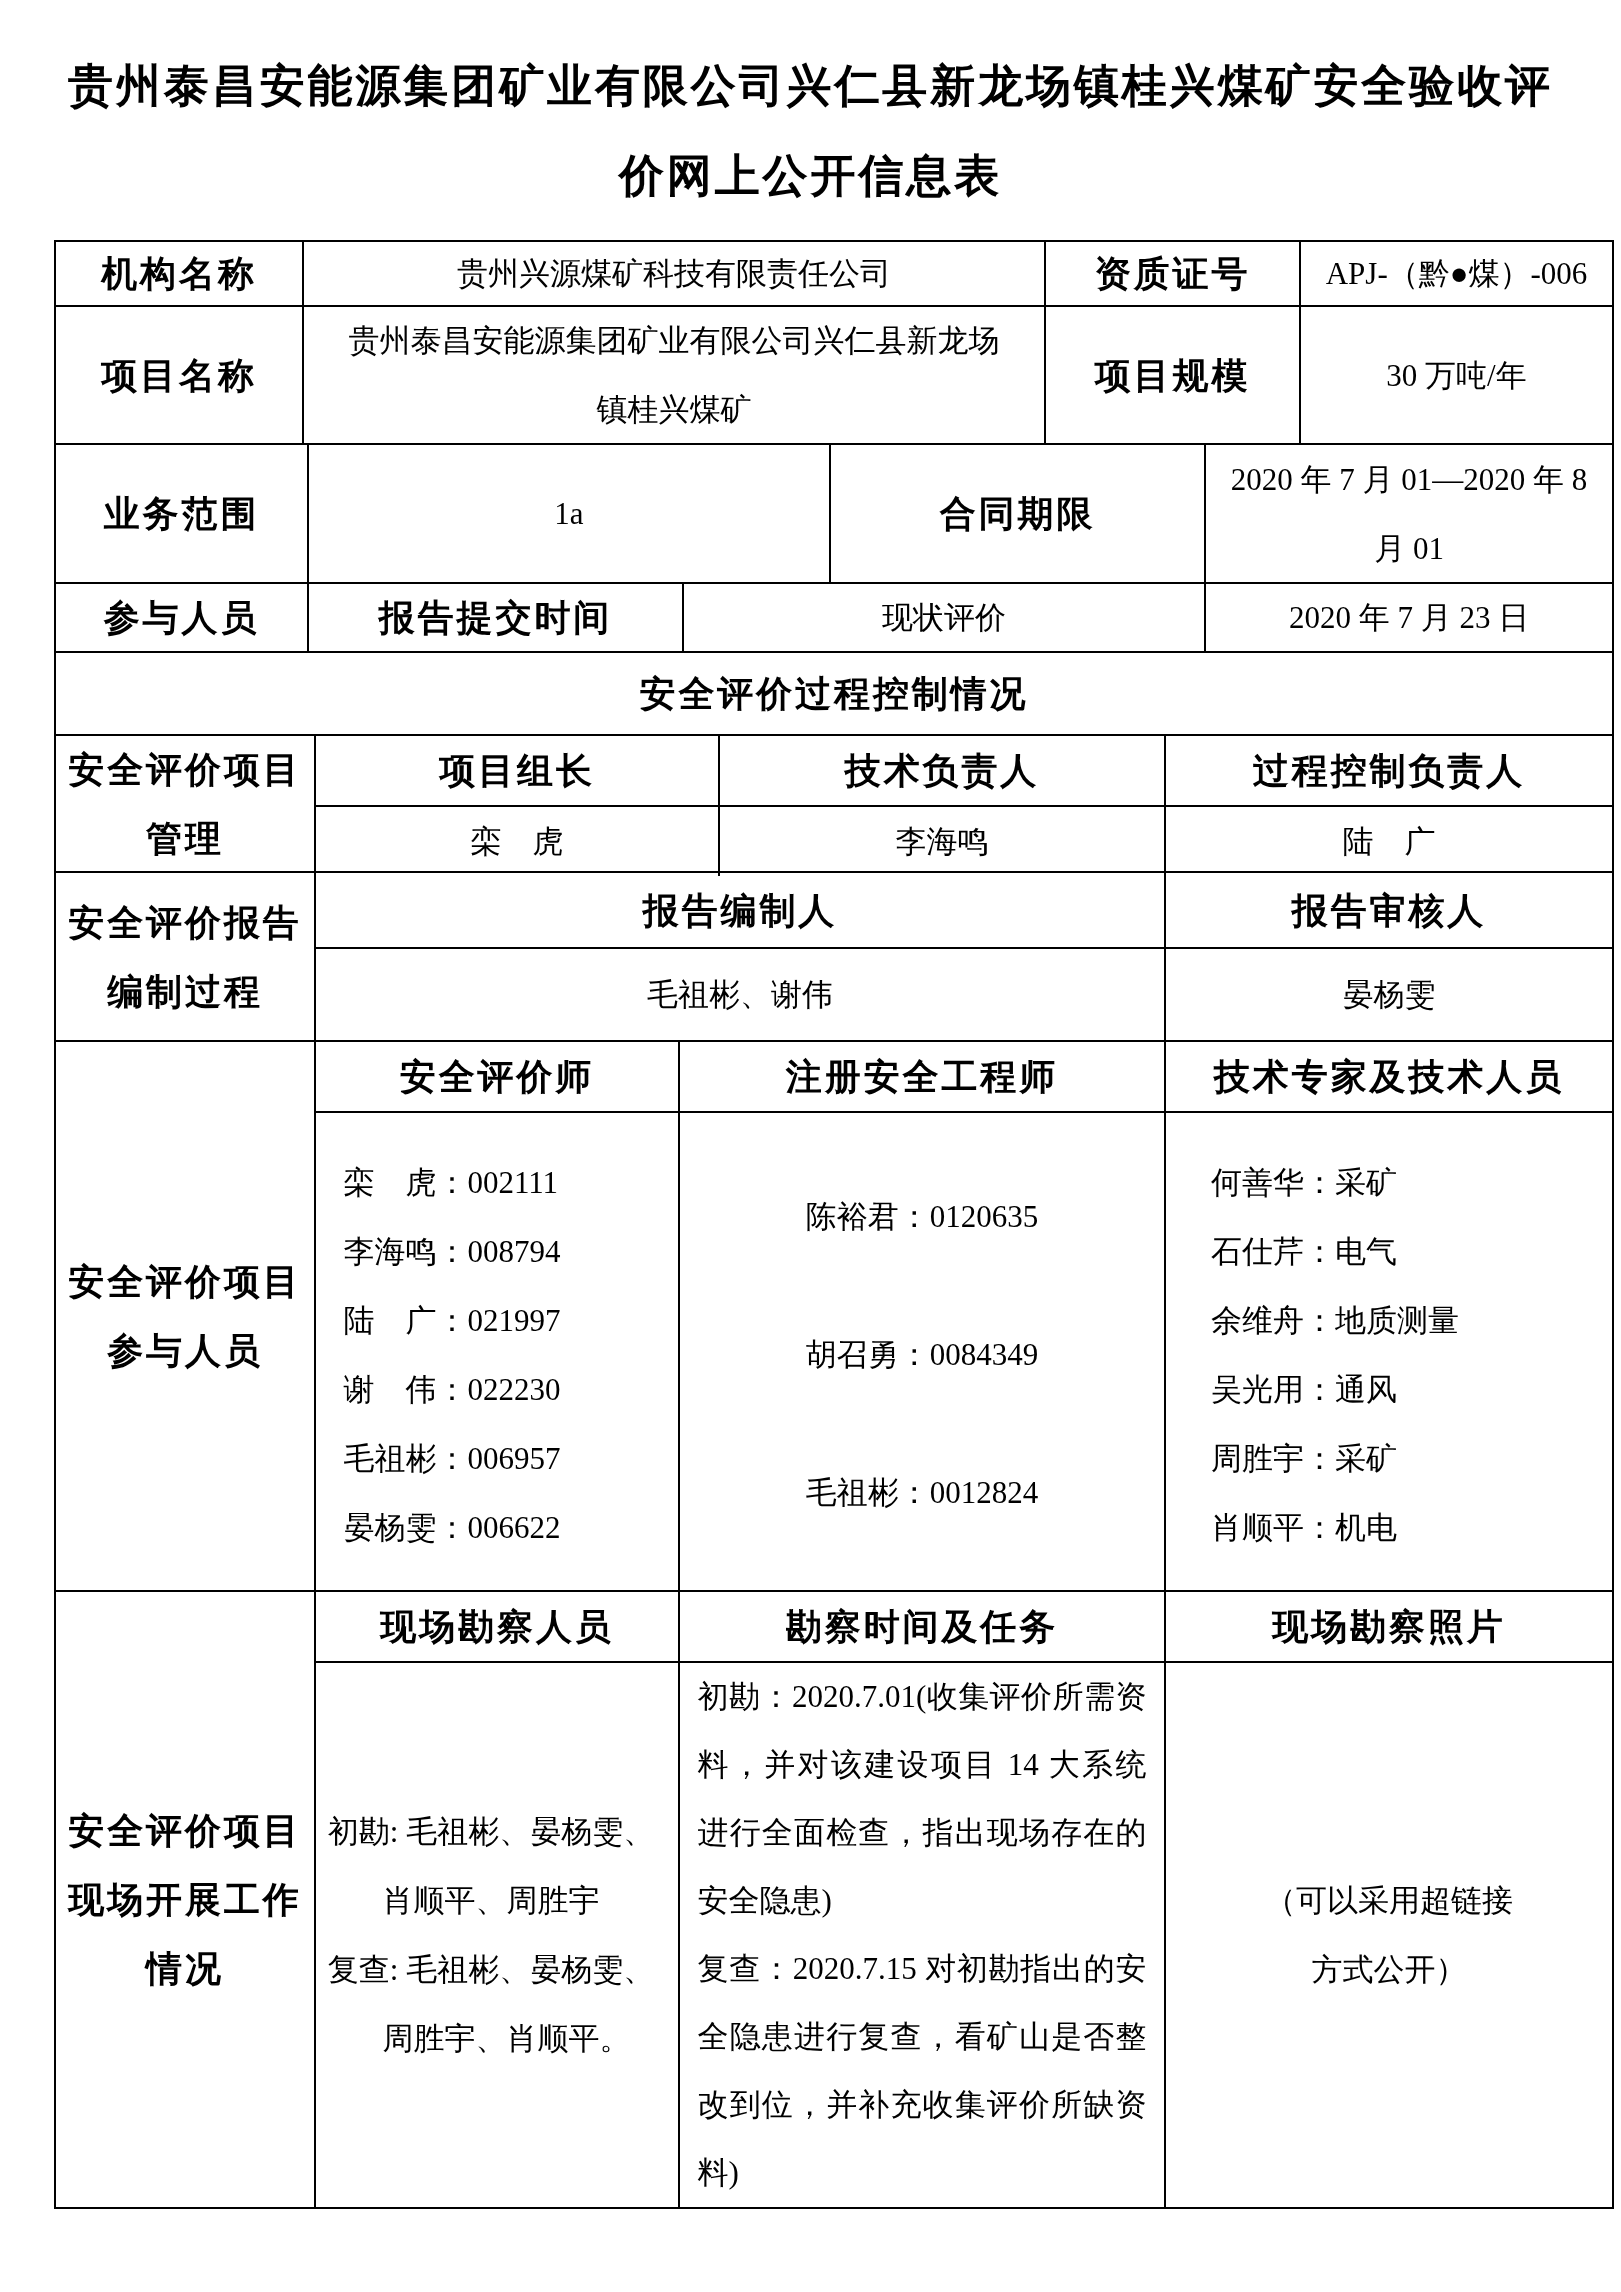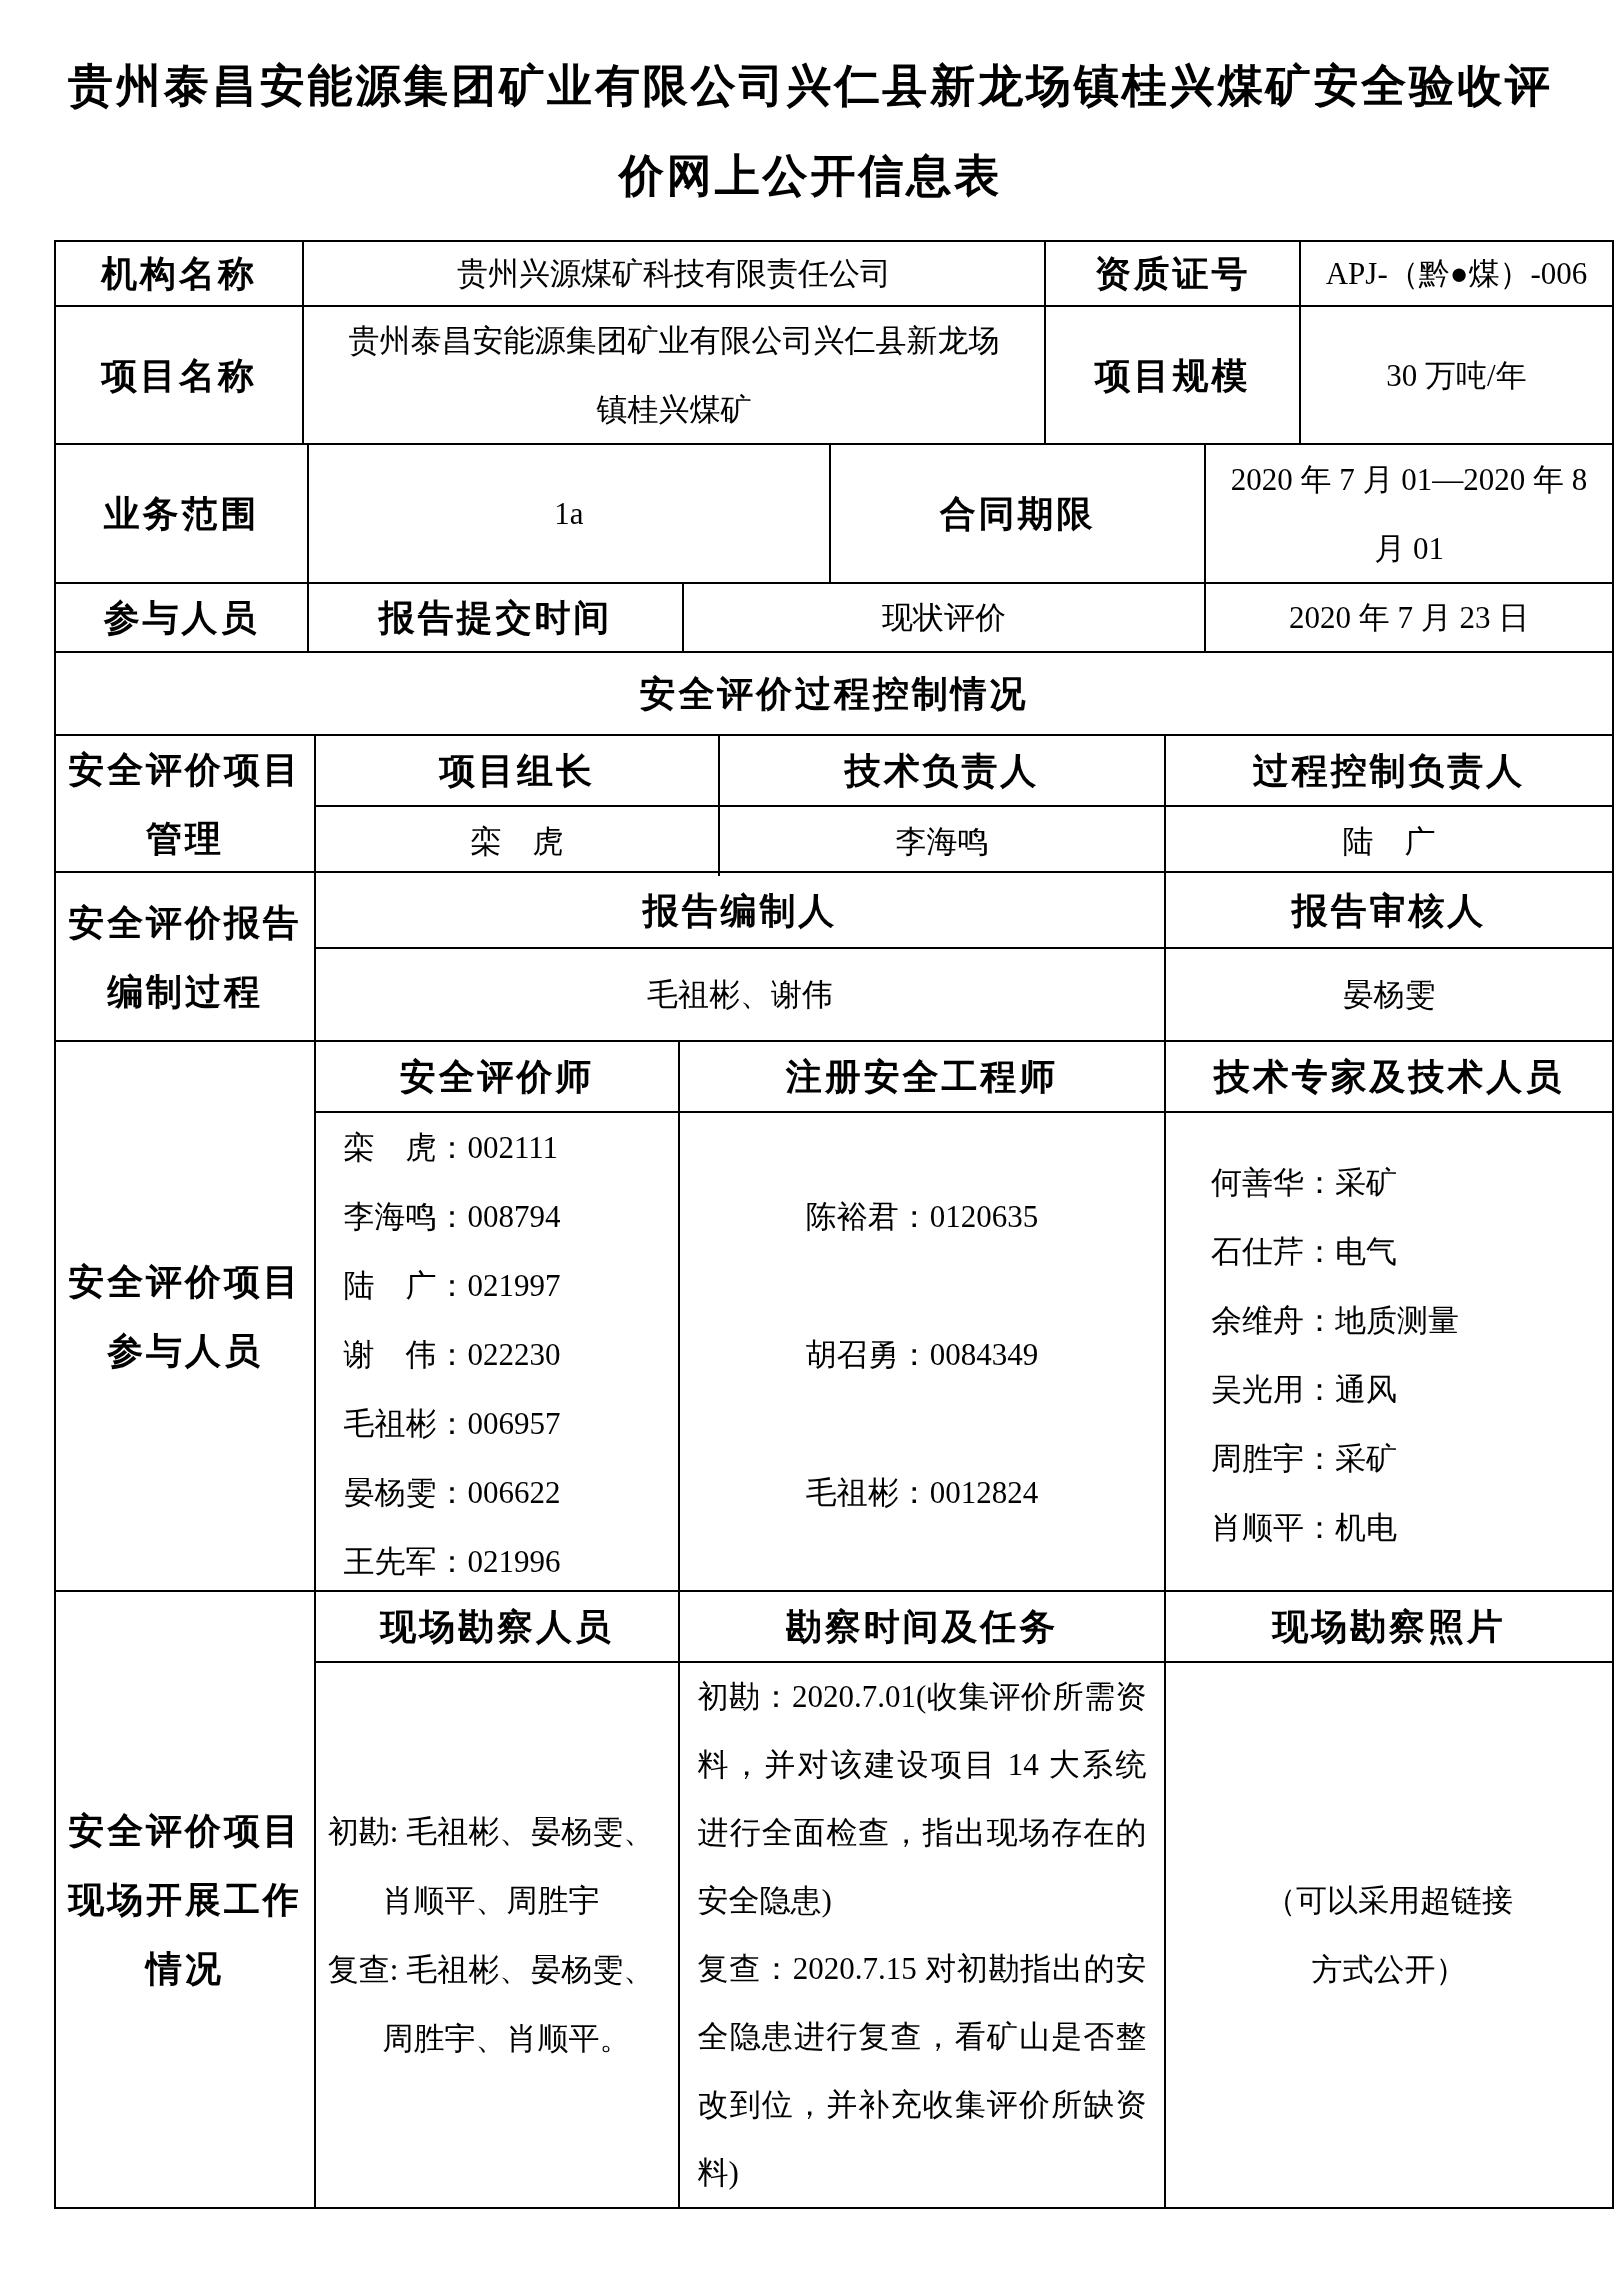--- a/index.html
+++ b/index.html
@@ -137,21 +137,20 @@
           <div class="cell lbl grow">技术专家及技术人员</div>
         </div>
         <div class="srow">
           <div class="cell val w-f1 colflex pl28">
             <div>栾　虎：002111</div>
             <div>李海鸣：008794</div>
             <div>陆　广：021997</div>
             <div>谢　伟：022230</div>
             <div>毛祖彬：006957</div>
             <div>晏杨雯：006622</div>
-            <div>王先军：021996</div>
           </div>
           <div class="cell val w-f2">
             <div class="inner-left">
               <div>陈裕君：0120635</div>
               <div>胡召勇：0084349</div>
               <div>毛祖彬：0012824</div>
             </div>
           </div>
           <div class="cell val grow colflex pl46">
             <div>何善华：采矿</div>

